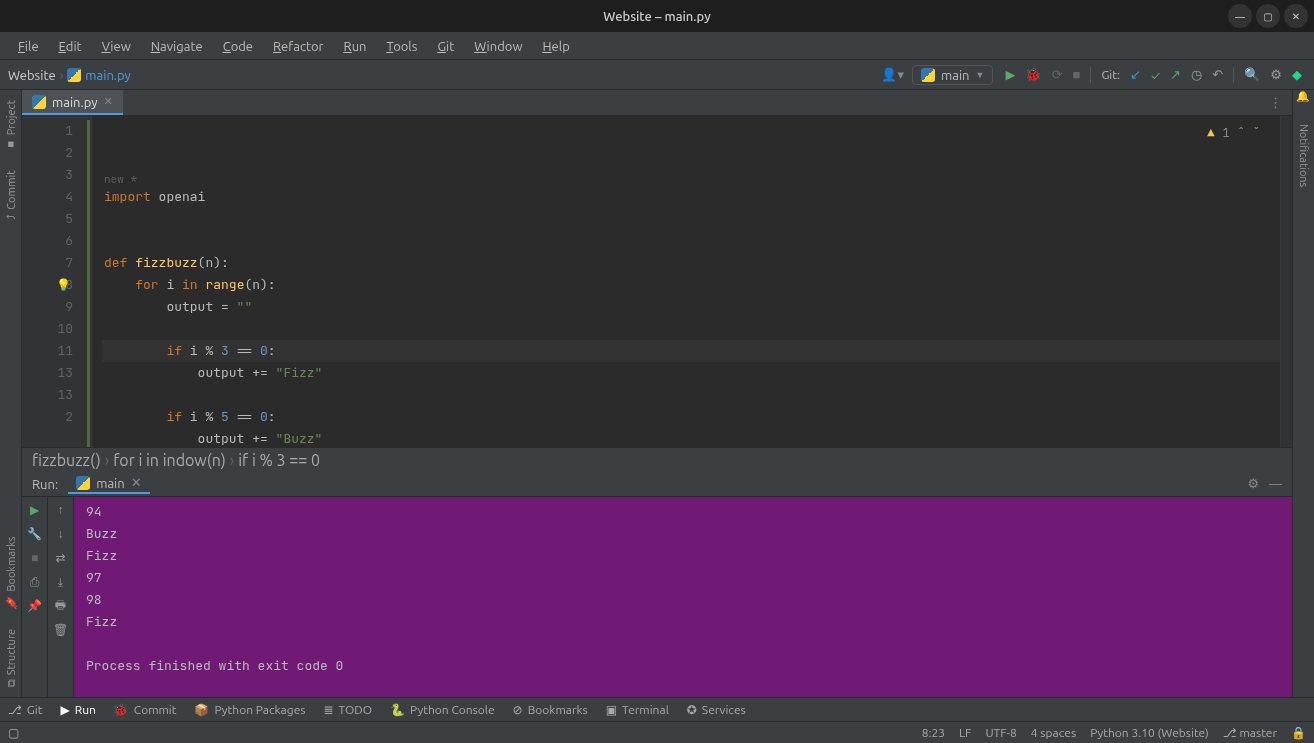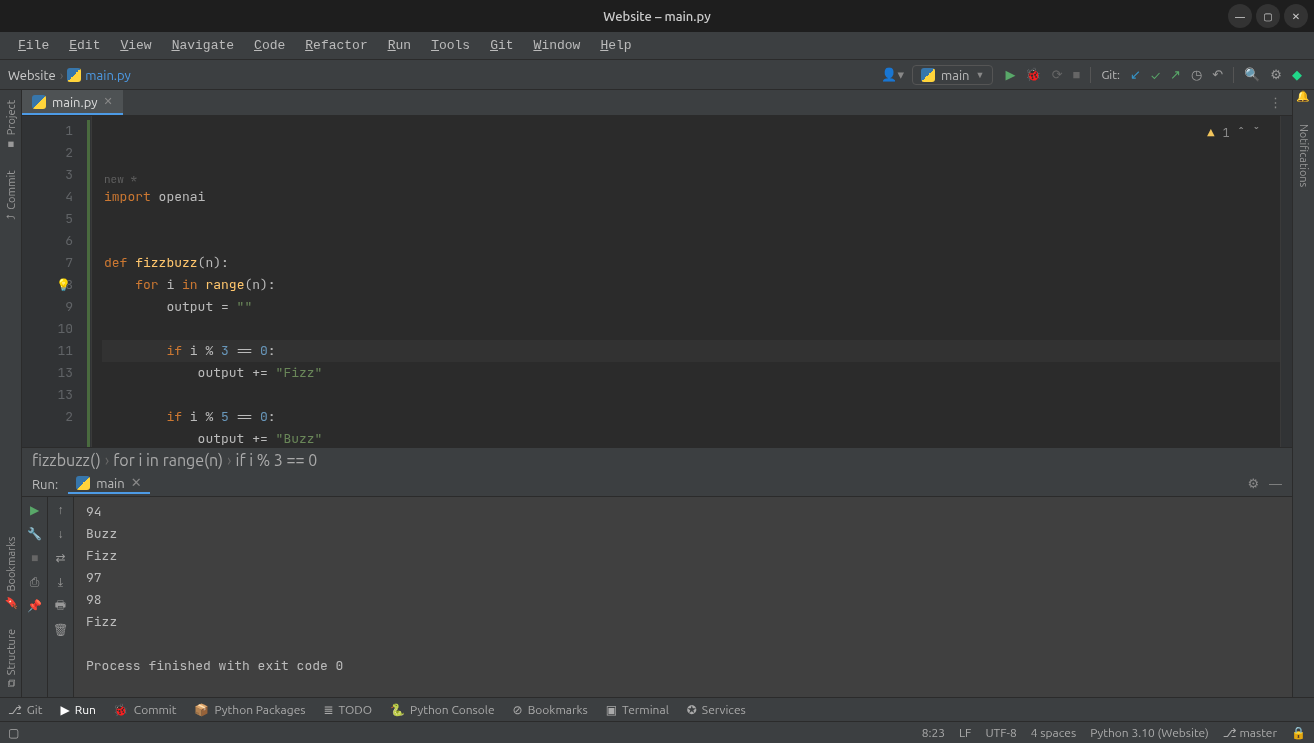--- a/index.html
+++ b/index.html
@@ -43,21 +43,20 @@
   cursor: pointer;
 }
 .menubar {
   height: 28px;
   background: #3c3f41;
   display: flex;
   align-items: center;
   padding: 0 8px;
   gap: 0;
   border-bottom: 1px solid #2b2b2b;
-  font-family: Liberation Mono, monospace;
 }
 .menubar span {
   padding: 4px 10px;
   text-decoration: underline;
   text-decoration-color: transparent;
   color: #bbbbbb;
   cursor: pointer;
 }
 .menubar span:first-letter { text-decoration: underline; }
 .navbar {
@@ -207,21 +206,21 @@
   padding: 0 10px;
   font-size: 16px;
   color: #aaa;
   gap: 4px;
   border-top: 1px solid #2b2b2b;
 }
 .crumbs .sep { color: #666; }
 .run-panel {
   display: flex;
   flex-direction: column;
-  background: #404040;
+  background: #701a75;
 }
 .run-header {
   height: 26px;
   background: #3c3f41;
   display: flex;
   align-items: center;
   padding: 0 10px;
   gap: 10px;
   border-bottom: 1px solid #2b2b2b;
 }
@@ -397,21 +396,21 @@
           <span>ˆ</span>
           <span>ˇ</span>
         </div>
       <div class="line"><span class="kw">import</span><span> openai</span></div><div class="line">&nbsp;</div><div class="line">&nbsp;</div><div class="hint line" style="position: absolute; top: 52px; left: 10px;">new *</div><div class="line"><span class="kw">def </span><span class="fn">fizzbuzz</span><span>(n):</span></div><div class="line"><span>    </span><span class="kw">for</span><span> i </span><span class="kw">in</span><span> </span><span class="fn">range</span><span>(n):</span></div><div class="line"><span>        output = </span><span class="str">""</span></div><div class="line">&nbsp;</div><div class="line cur-line"><span>        </span><span class="kw">if</span><span> i % </span><span class="num">3</span><span> == </span><span class="num">0</span><span>:</span></div><div class="line"><span>            output += </span><span class="str">"Fizz"</span></div><div class="line">&nbsp;</div><div class="line"><span>        </span><span class="kw">if</span><span> i % </span><span class="num">5</span><span> == </span><span class="num">0</span><span>:</span></div><div class="line"><span>            output += </span><span class="str">"Buzz"</span></div></div>
       <div class="right-ruler"></div>
     </div>
 
     <div class="crumbs" id="crumbs">
         <span>fizzbuzz()</span>
         <span class="sep">›</span>
-        <span>for i in range(n)</span>
+        <span>for i in indow(n)</span>
         <span class="sep">›</span>
         <span>if i % 3 == 0</span>
       </div>
 
     <div class="run-panel">
       <div class="run-header">
         <span>Run:</span>
         <div class="run-tab">
           <span class="py-icon"></span>
           <span>main</span>

